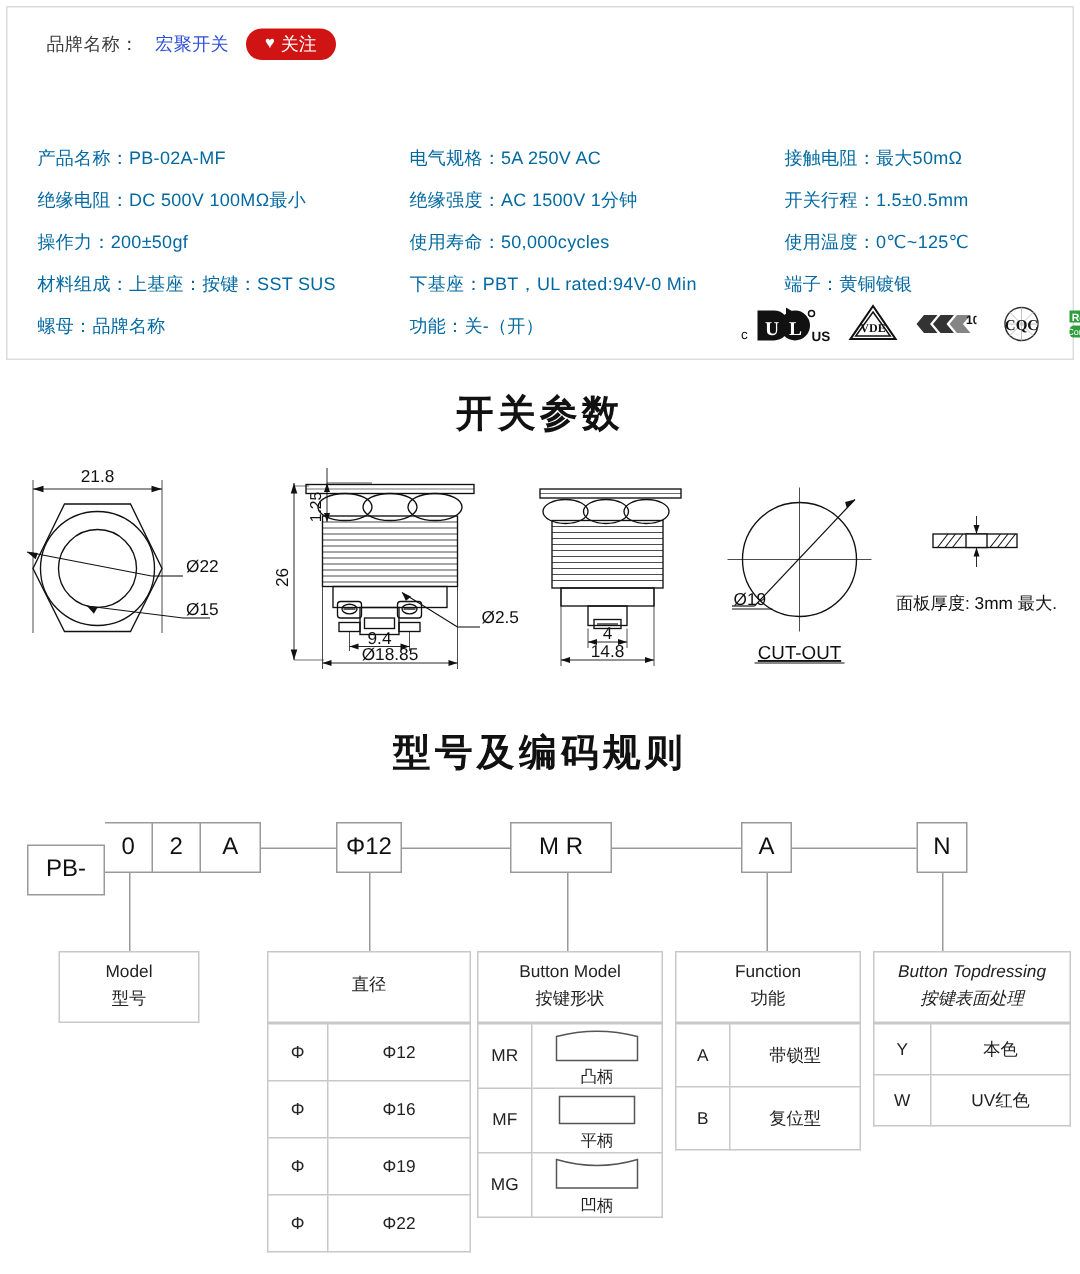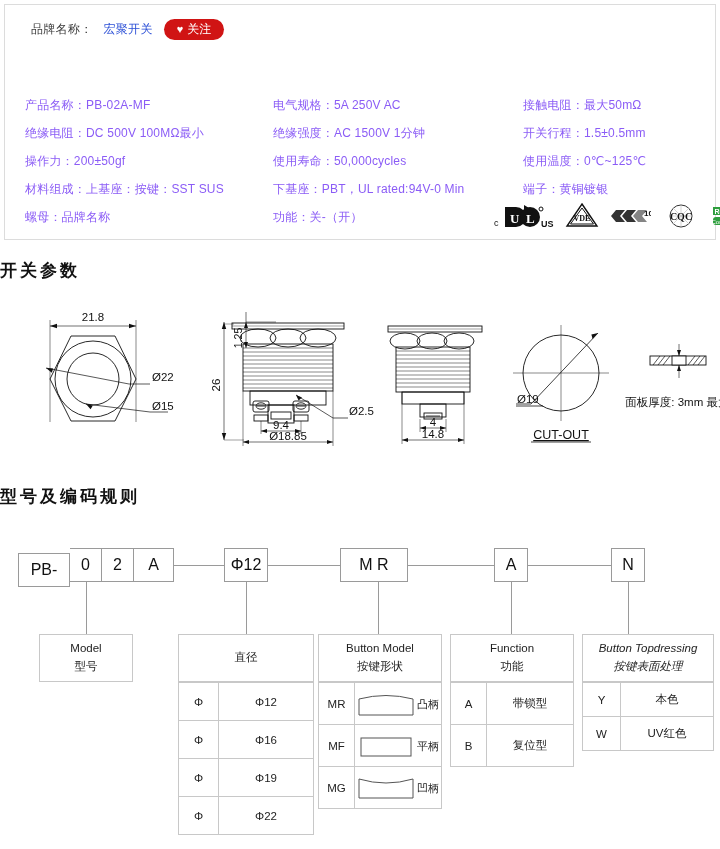--- a/index.html
+++ b/index.html
@@ -63,54 +63,55 @@
     left: 20px; top: 92px;
     width: 676px;
   }
   .spec-grid .srow {
     display: flex;
     height: 28px;
     align-items: flex-start;
   }
   .spec-grid .scell {
     font-size: 12px;
-    color: #8b5cf6;
+    color: #0369a1;
     white-space: nowrap;
     letter-spacing: .2px;
   }
   .spec-grid .c1 { width: 248px; }
   .spec-grid .c2 { width: 250px; }
   .spec-grid .c3 { width: 178px; }
 
   
   .certs {
     position: absolute;
     left: 488px; top: 196px;
     display: flex; align-items: center; gap: 9px;
   }
   .cert { height: 30px; display: flex; align-items: center; }
 
   
   .sec-head {
     position: absolute;
     width: 720px;
-    font-size: 17px;
+    text-align: center;
+    font-size: 25px;
     font-weight: bold;
     letter-spacing: 3px;
     color: #111;
     font-family: "Liberation Sans", "DejaVu Sans", sans-serif;
   }
   #head-switch { top: 259px; }
   #head-model  { top: 485px; }
 
   
   .drawings {
     position: absolute;
     left: 0; top: 300px;
-    width: 720px; height: 170px; padding-left: 28px;
+    width: 720px; height: 170px;
   }
   .drawings svg { display: block; }
 
   
   .coding {
     position: absolute;
     left: 0; top: 540px;
     width: 720px; height: 305px;
   }
   .code-box {
@@ -151,21 +152,21 @@
     font-size: 11.5px;
     color: #222;
   }
   .opt-table td {
     border: 1px solid #c8c8c8;
     text-align: center;
     vertical-align: middle;
     padding: 0;
   }
   .shape-cell { padding: 3px 0 2px; }
-  .shape-wrap { display: flex; flex-direction: row; align-items: center; }
+  .shape-wrap { display: flex; flex-direction: column; align-items: center; }
   .shape-cap { font-size: 11px; margin-top: 1px; }
 </style>
 </head>
 <body>
 
 <div class="spec-panel">
 
   <div class="brand-row">
     <span class="brand-label">品牌名称：</span>
     <span class="brand-name">宏聚开关</span>
@@ -432,21 +433,21 @@
         <text x="651" y="106" text-anchor="middle" stroke="none" fill="#111" font-size="11.5">面板厚度: 3mm 最大.</text>
       </g>
     </g>
   </svg>
 </div>
 
 <div class="sec-head" id="head-model">型号及编码规则</div>
 
 <div class="coding">
 
-  <div class="code-box" style="left:18px; top:13px; width:52px;">PB-</div>
+  <div class="code-box" style="left:18px; top:23px; width:52px;">PB-</div>
   <div class="code-box seg" style="left:70px; top:8px; width:32px;">0</div>
   <div class="code-box seg" style="left:102px; top:8px; width:32px;">2</div>
   <div class="code-box seg" style="left:134px; top:8px; width:40px;">A</div>
 
   <div class="code-box" style="left:224px; top:8px; width:44px;">Φ12</div>
   <div class="code-box" style="left:340px; top:8px; width:68px;">M  R</div>
   <div class="code-box" style="left:494px; top:8px; width:34px;">A</div>
   <div class="code-box" style="left:611px; top:8px; width:34px;">N</div>
 
   <div class="connector" style="left:174px; top:25px; width:50px;"></div>

